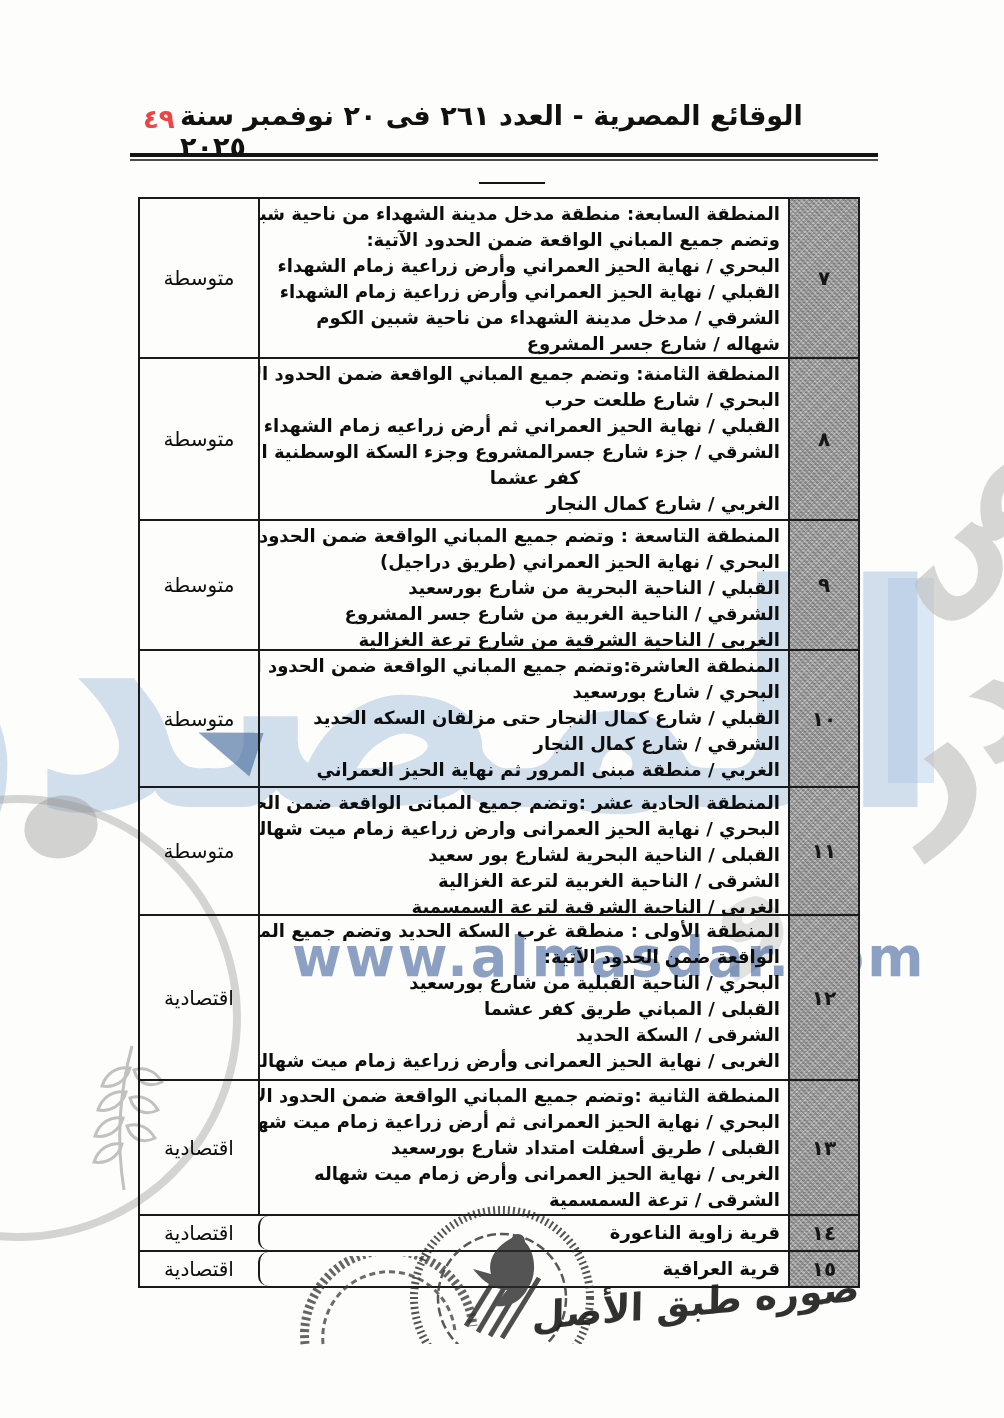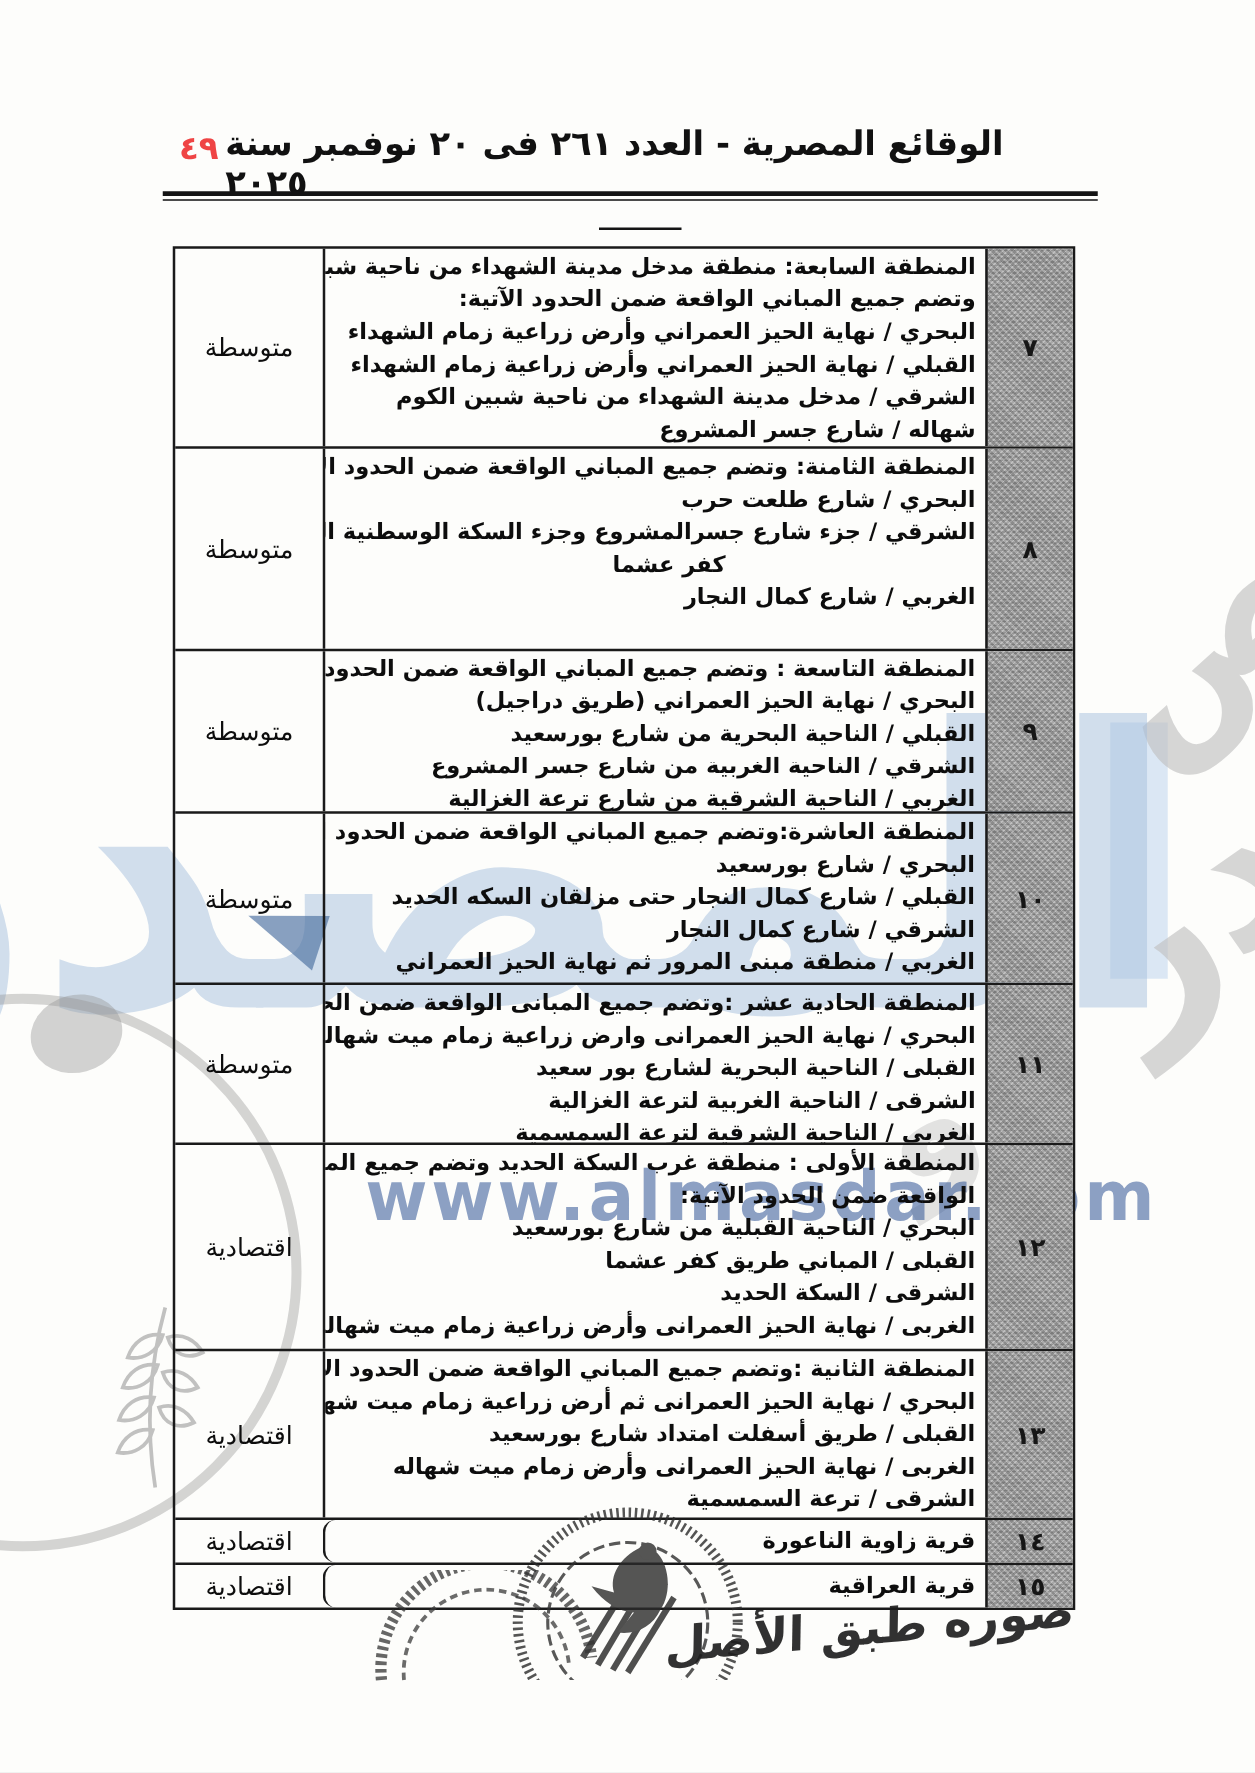--- a/index.html
+++ b/index.html
@@ -162,20 +162,21 @@
           <div class="line">الشرقي / مدخل مدينة الشهداء من ناحية شبين الكوم</div>
           <div class="line">شهاله / شارع جسر المشروع</div>
         </div>
         <div class="cell cls">متوسطة</div>
       </div>
       <div class="trow" style="height: 162px;">
         <div class="cell num">٨</div>
         <div class="cell txt">
           <div class="line">المنطقة الثامنة: وتضم جميع المباني الواقعة ضمن الحدود الآتية:</div>
           <div class="line">البحري / شارع طلعت حرب</div>
+          <div class="line">القبلي / نهاية الحيز العمراني ثم أرض زراعيه زمام الشهداء</div>
           <div class="line">الشرقي / جزء شارع جسرالمشروع وجزء السكة الوسطنية المؤدية إلى</div>
           <div class="line ind">كفر عشما</div>
           <div class="line">الغربي / شارع كمال النجار</div>
         </div>
         <div class="cell cls">متوسطة</div>
       </div>
       <div class="trow" style="height: 130px;">
         <div class="cell num">٩</div>
         <div class="cell txt">
           <div class="line">المنطقة التاسعة : وتضم جميع المباني الواقعة ضمن الحدود الآتية:</div>

